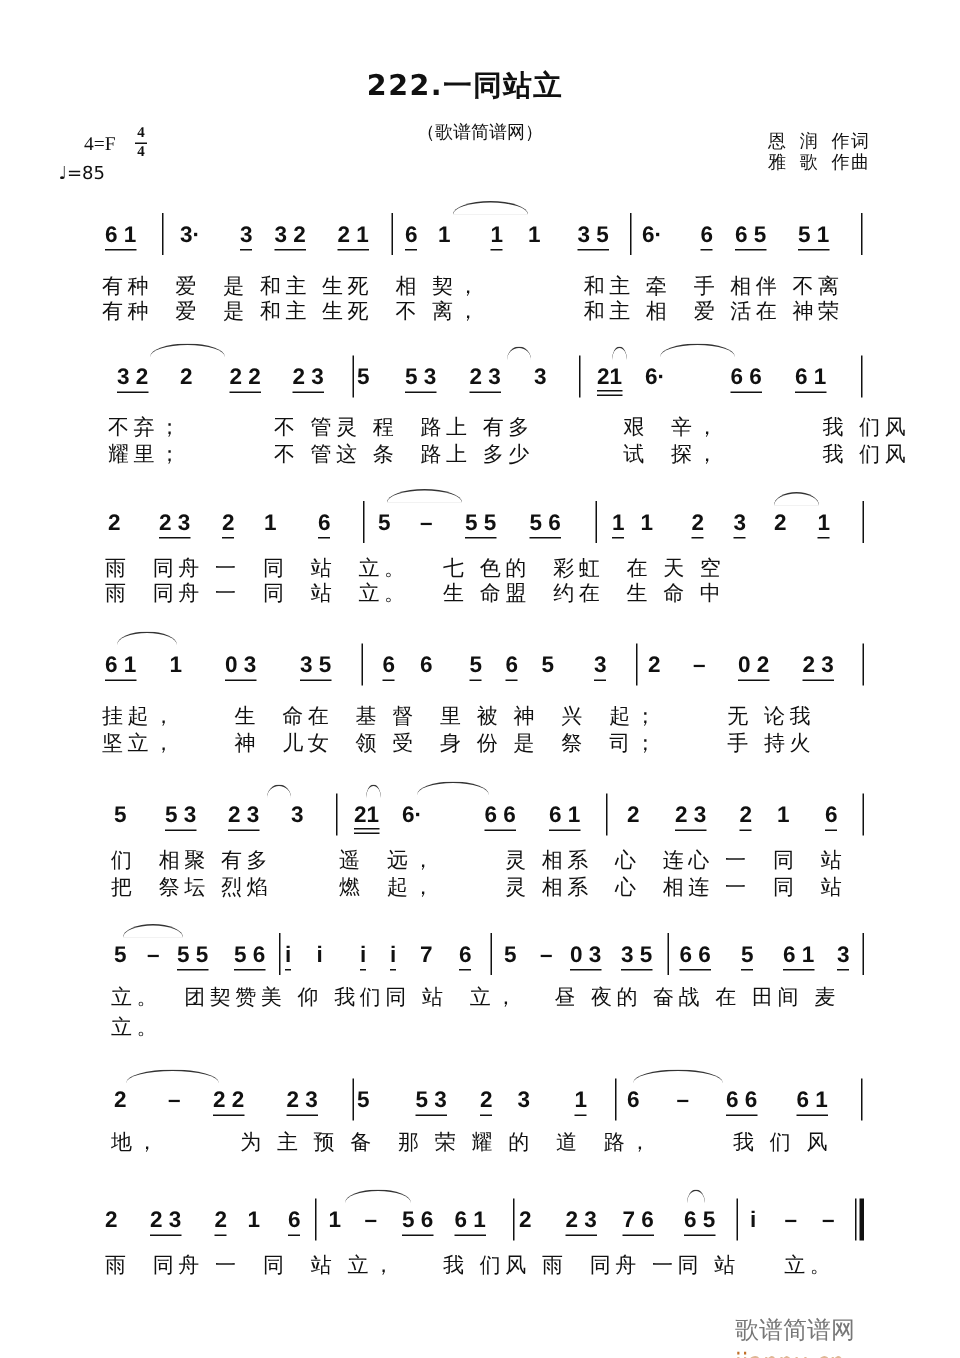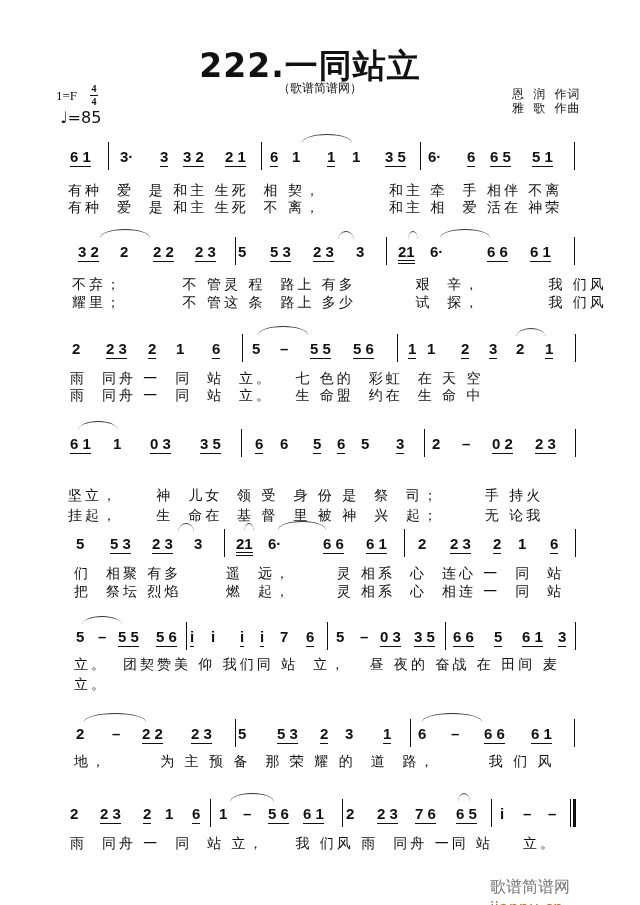--- a/index.html
+++ b/index.html
@@ -1,41 +1,41 @@
 <!DOCTYPE html>
 <html><head>
 <meta charset="utf-8">
 <style>
   html,body{margin:0;padding:0;background:#fff;}
   body{width:640px;height:905px;position:relative;overflow:hidden;font-family:"DejaVu Sans","Liberation Sans",sans-serif;color:#111;}
-  .title{position:absolute;left:0;width:620px;top:44px;text-align:center;font-size:33px;font-weight:bold;letter-spacing:1px;}
+  .title{position:absolute;left:0;width:620px;top:44px;text-align:center;font-size:19px;font-weight:bold;letter-spacing:1px;}
   .subtitle{position:absolute;left:0;width:640px;top:80px;text-align:center;font-size:12px;}
   .key{position:absolute;left:56px;top:88px;font-size:13px;font-family:"Liberation Serif",serif;}
   .timesig{position:absolute;left:90px;top:84px;font-size:10px;font-weight:bold;line-height:10px;text-align:center;font-family:"Liberation Serif",serif;}
   .timesig .bar{display:block;border-top:1px solid #111;width:8px;margin:1px 0;}
-  .tempo{position:absolute;left:60px;top:108px;font-size:16px;}
+  .tempo{position:absolute;left:39px;top:108px;font-size:12px;}
   .credits{position:absolute;left:512px;top:88px;font-size:12px;line-height:14px;font-family:Liberation Mono, monospace;letter-spacing:1px;}
   .system{position:absolute;left:0;width:640px;}
   .notes{position:absolute;left:0;top:0;width:640px;height:30px;}
   .n{position:absolute;top:0;font-size:15px;font-weight:bold;font-family:"Liberation Sans",sans-serif;}
   .n.u1{border-bottom:1.3px solid #111;padding-bottom:1px;}
   .n.u2{border-bottom:4px double #111;padding-bottom:0;}
   .barline{position:absolute;top:-6px;width:1.4px;height:28px;background:#111;}
   .dbl{position:absolute;top:-6px;width:6px;height:28px;border-left:1.4px solid #111;border-right:3px solid #111;box-sizing:border-box;}
   .lyric{position:absolute;left:54px;font-size:14px;letter-spacing:3px;white-space:pre;font-family:"DejaVu Sans",sans-serif;}
   .slur{position:absolute;border-top:1.2px solid #333;border-radius:50% 50% 0 0 / 100% 100% 0 0;height:8px;}
   .watermark{position:absolute;left:490px;top:877px;font-size:16px;color:#777;}
   .watermark .site{color:#c0702a;}
 </style>
 </head>
 <body>
 
 <div class="title">222.一同站立</div>
 <div class="subtitle">（歌谱简谱网）</div>
-<div class="key">1=F</div>
+<div class="key">4=F</div>
 <div class="timesig">
   <span>4</span>
   <span class="bar"></span>
   <span>4</span>
 </div>
 <div class="tempo">♩=85</div>
 <div class="credits">
   <div>恩  润 作词</div>
   <div>雅  歌 作曲</div>
 </div>
@@ -133,21 +133,21 @@
     <span class="n u1" style="left:337px;">6</span>
     <span class="n" style="left:361px;">5</span>
     <span class="n u1" style="left:396px;">3</span>
     <div class="barline" style="left:424px;"></div>
     <span class="n" style="left:432px;">2</span>
     <span class="n" style="left:462px;">–</span>
     <span class="n u1" style="left:492px;">0 2</span>
     <span class="n u1" style="left:535px;">2 3</span>
     <div class="barline" style="left:575px;"></div>
   </div>
-  <div class="lyric" style="top:34px;left:68px;margin-top:38px;">挂起，     生  命在  基 督  里 被 神  兴  起；      无 论我</div>
+  <div class="lyric" style="top:34px;left:68px;">挂起，     生  命在  基 督  里 被 神  兴  起；      无 论我</div>
   <div class="lyric" style="top:52px;left:68px;">坚立，     神  儿女  领 受  身 份 是  祭  司；      手 持火</div>
 </div>
 
 <div class="system" style="top:535px;">
   <div class="slur" style="left:178px;width:16px;top:-12px;"></div>
   <div class="slur" style="left:244px;width:10px;top:-12px;"></div>
   <div class="slur" style="left:278px;width:48px;top:-14px;"></div>
   <div class="notes">
     <span class="n" style="left:76px;">5</span>
     <span class="n u1" style="left:110px;">5 3</span>

